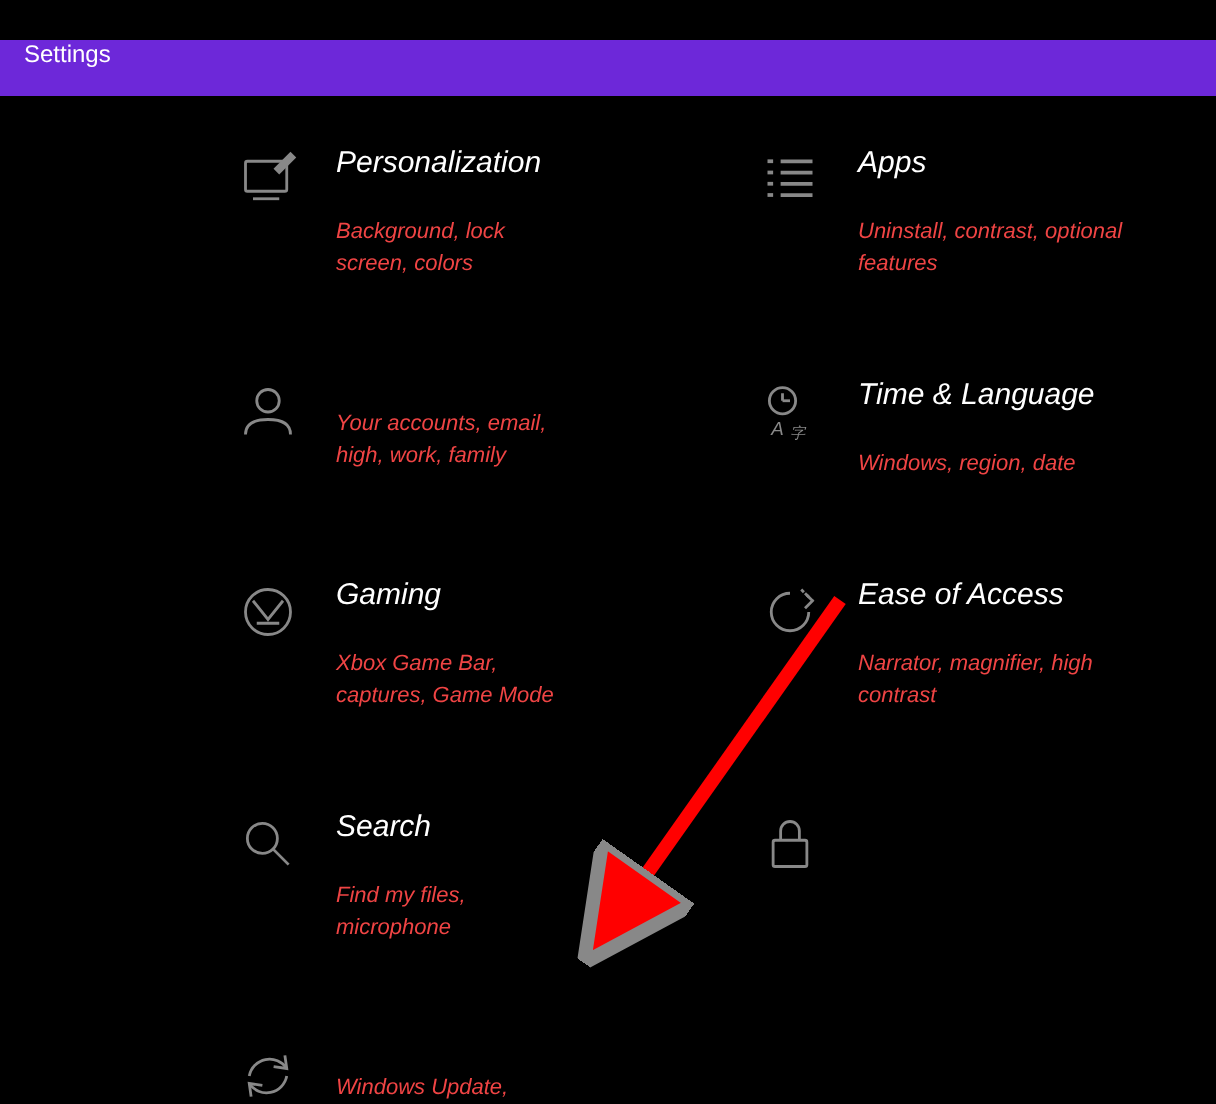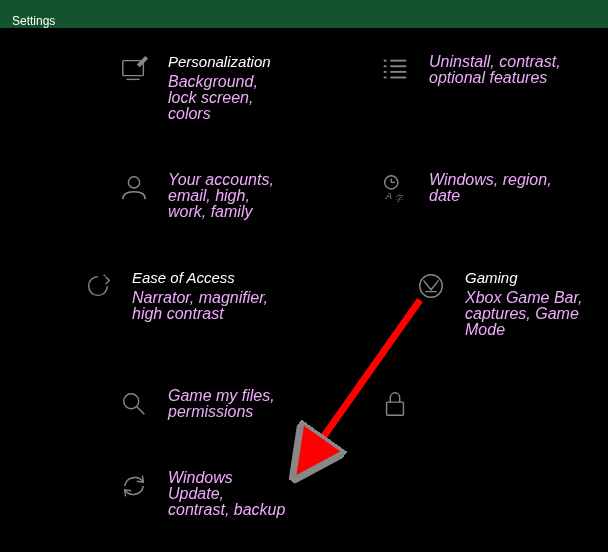--- a/index.html
+++ b/index.html
@@ -7,26 +7,27 @@
       width: 608px;
       height: 552px;
       background: #000;
       font-family: "Segoe UI", sans-serif;
       color: #fff;
       overflow: hidden;
       position: relative;
     }
     .titlebar {
       height: 28px;
-      background: #14532d;
+      background: #6d28d9;
       display: flex;
-      align-items: flex-end;
+      align-items: flex-start;
       padding-left: 12px;
       font-size: 12px;
       color: #fff;
+      margin-top: 20px;
     }
     .content {
       padding: 24px 16px 0 0;
       font-style: italic;
     }
     .grid {
       display: grid;
       grid-template-columns: 1fr 1fr;
       column-gap: 10px;
       row-gap: 48px;
@@ -55,24 +56,24 @@
     }
     .tile-col2 { padding-left: 82px; }
     .tile-col2 .icon { left: 82px; }
     .tile .title {
       font-size: 15px;
       font-weight: 400;
       color: #fff;
       line-height: 20px;
     }
     .tile .sub {
-      font-size: 16px;
-      color: #f0abfc;
+      font-size: 11px;
+      color: #ef4444;
       line-height: 16px;
-      margin-top: 2px;
+      margin-top: 16px;
     }
     svg { stroke: #888; fill: none; }
     .arrow {
       position: absolute;
       pointer-events: none;
       z-index: 10;
     }
   </style>
 </head>
 <body>
@@ -105,20 +106,21 @@
             <line x1="11" y1="6" x2="28" y2="6"></line>
           <line x1="4" y1="12" x2="7" y2="12"></line>
             <line x1="11" y1="12" x2="28" y2="12"></line>
           <line x1="4" y1="18" x2="7" y2="18"></line>
             <line x1="11" y1="18" x2="28" y2="18"></line>
           <line x1="4" y1="24" x2="7" y2="24"></line>
             <line x1="11" y1="24" x2="28" y2="24"></line>
         </svg>
       </span>
       <div class="text">
+        <div class="title">Apps</div>
         <div class="sub">Uninstall, contrast, optional features</div>
       </div>
     </div>
 
     <div class="tile">
       <span class="icon">
         <svg width="30" height="30" viewBox="0 0 32 32" stroke-width="1.5">
           <circle cx="16" cy="10" r="6"></circle>
           <path d="M4 28 Q4 20 16 20 Q28 20 28 28"></path>
         </svg>
@@ -132,60 +134,62 @@
       <span class="icon">
         <svg width="30" height="30" viewBox="0 0 32 32" stroke-width="1.5">
           <circle cx="12" cy="10" r="7"></circle>
           <line x1="12" y1="6" x2="12" y2="10"></line>
             <line x1="12" y1="10" x2="16" y2="10"></line>
           <text x="6" y="28" font-size="10" fill="#888" stroke="none">A</text>
           <text x="16" y="30" font-size="8" fill="#888" stroke="none">字</text>
         </svg>
       </span>
       <div class="text">
+        <div class="title">Time &amp; Language</div>
         <div class="sub">Windows, region, date</div>
+      </div>
+    </div>
+
+    <div class="tile">
+      <span class="icon">
+        <svg width="30" height="30" viewBox="0 0 32 32" stroke-width="1.5">
+          <circle cx="16" cy="16" r="12"></circle>
+          <path d="M8 10 L16 20 L24 10 M10 22 L22 22"></path>
+        </svg>
+      </span>
+      <div class="text">
+        <div class="title">Gaming</div>
+        <div class="sub">Xbox Game Bar, captures, Game Mode</div>
       </div>
     </div>
 
     <div class="tile tile-col2">
       <span class="icon">
         <svg width="30" height="30" viewBox="0 0 32 32" stroke-width="1.5">
           <path d="M26 16 A10 10 0 1 1 16 6"></path>
           <path d="M22 4 L28 10" stroke-dasharray="2 2"></path>
           <polyline points="24,6 28,10 24,14"></polyline>
         </svg>
       </span>
       <div class="text">
         <div class="title">Ease of Access</div>
         <div class="sub">Narrator, magnifier, high contrast</div>
       </div>
     </div>
 
     <div class="tile">
       <span class="icon">
         <svg width="30" height="30" viewBox="0 0 32 32" stroke-width="1.5">
-          <circle cx="16" cy="16" r="12"></circle>
-          <path d="M8 10 L16 20 L24 10 M10 22 L22 22"></path>
-        </svg>
-      </span>
-      <div class="text">
-        <div class="title">Gaming</div>
-        <div class="sub">Xbox Game Bar, captures, Game Mode</div>
-      </div>
-    </div>
-
-    <div class="tile">
-      <span class="icon">
-        <svg width="30" height="30" viewBox="0 0 32 32" stroke-width="1.5">
           <circle cx="13" cy="13" r="8"></circle>
           <line x1="19" y1="19" x2="27" y2="27"></line>
         </svg>
       </span>
       <div class="text">
-        <div class="sub">Game my files, permissions</div>
+        <div class="title">Search</div>
+        <div class="sub">Find my files, microphone</div>
       </div>
     </div>
 
     <div class="tile tile-col2">
       <span class="icon">
         <svg width="30" height="30" viewBox="0 0 32 32" stroke-width="1.5">
           <rect x="7" y="14" width="18" height="14" rx="1"></rect>
           <path d="M11 14 L11 9 A5 5 0 0 1 21 9 L21 14"></path>
         </svg>
       </span>

